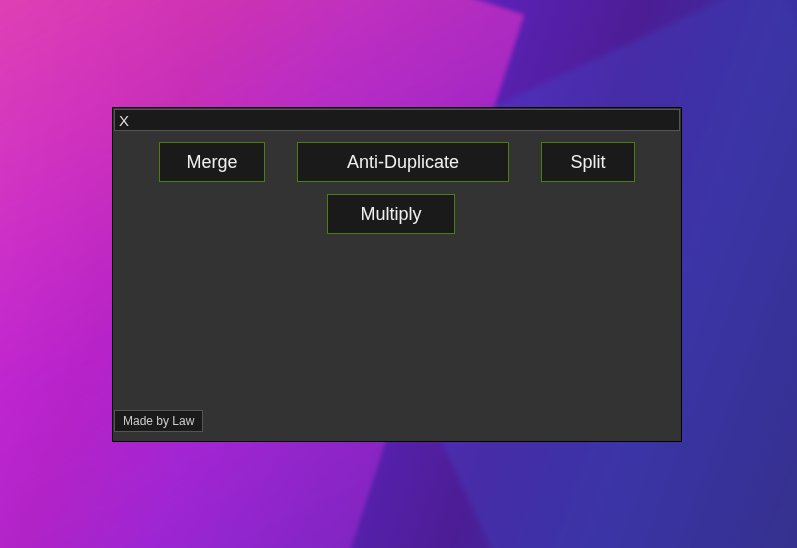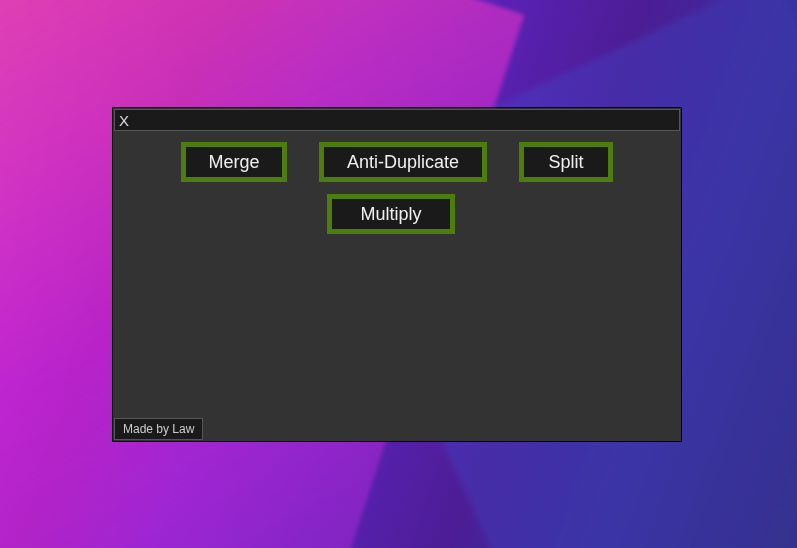--- a/index.html
+++ b/index.html
@@ -93,50 +93,50 @@
     .row2 {
       position: absolute;
       top: 62px;
       left: 0;
       right: 12px;
       display: flex;
       justify-content: center;
     }
     .btn {
       background: #1a1a1a;
-      border: 5px solid #4d7c0f;
+      border: 1px solid #4d7c0f;
       color: #f0f0f0;
       font-size: 18px;
       font-family: Tahoma, "Segoe UI", sans-serif;
       height: 40px;
       display: flex;
       align-items: center;
       justify-content: center;
       cursor: pointer;
       padding: 0 8px;
     }
     .btn-merge { width: 106px; }
-    .btn-anti  { width: 168px; }
+    .btn-anti  { width: 212px; }
     .btn-split { width: 94px; }
     .btn-mult  { width: 128px; }
     .footer {
       height: 26px;
       display: flex;
       justify-content: space-between;
       align-items: flex-end;
       padding: 0;
     }
     .footer-box {
       background: #1a1a1a;
       border: 1px solid #555;
       color: #ccc;
       font-size: 12px;
       font-family: Tahoma, sans-serif;
       padding: 3px 8px 3px 8px;
-      margin: 0 1px 1px 1px;
+      margin: 0 1px 9px 1px;
     }
   </style>
 </head>
 <body>
 
 <div class="bg-shapes"></div>
 
 <div class="window">
   <div class="titlebar">
     <span class="titlebar-x">X</span>

